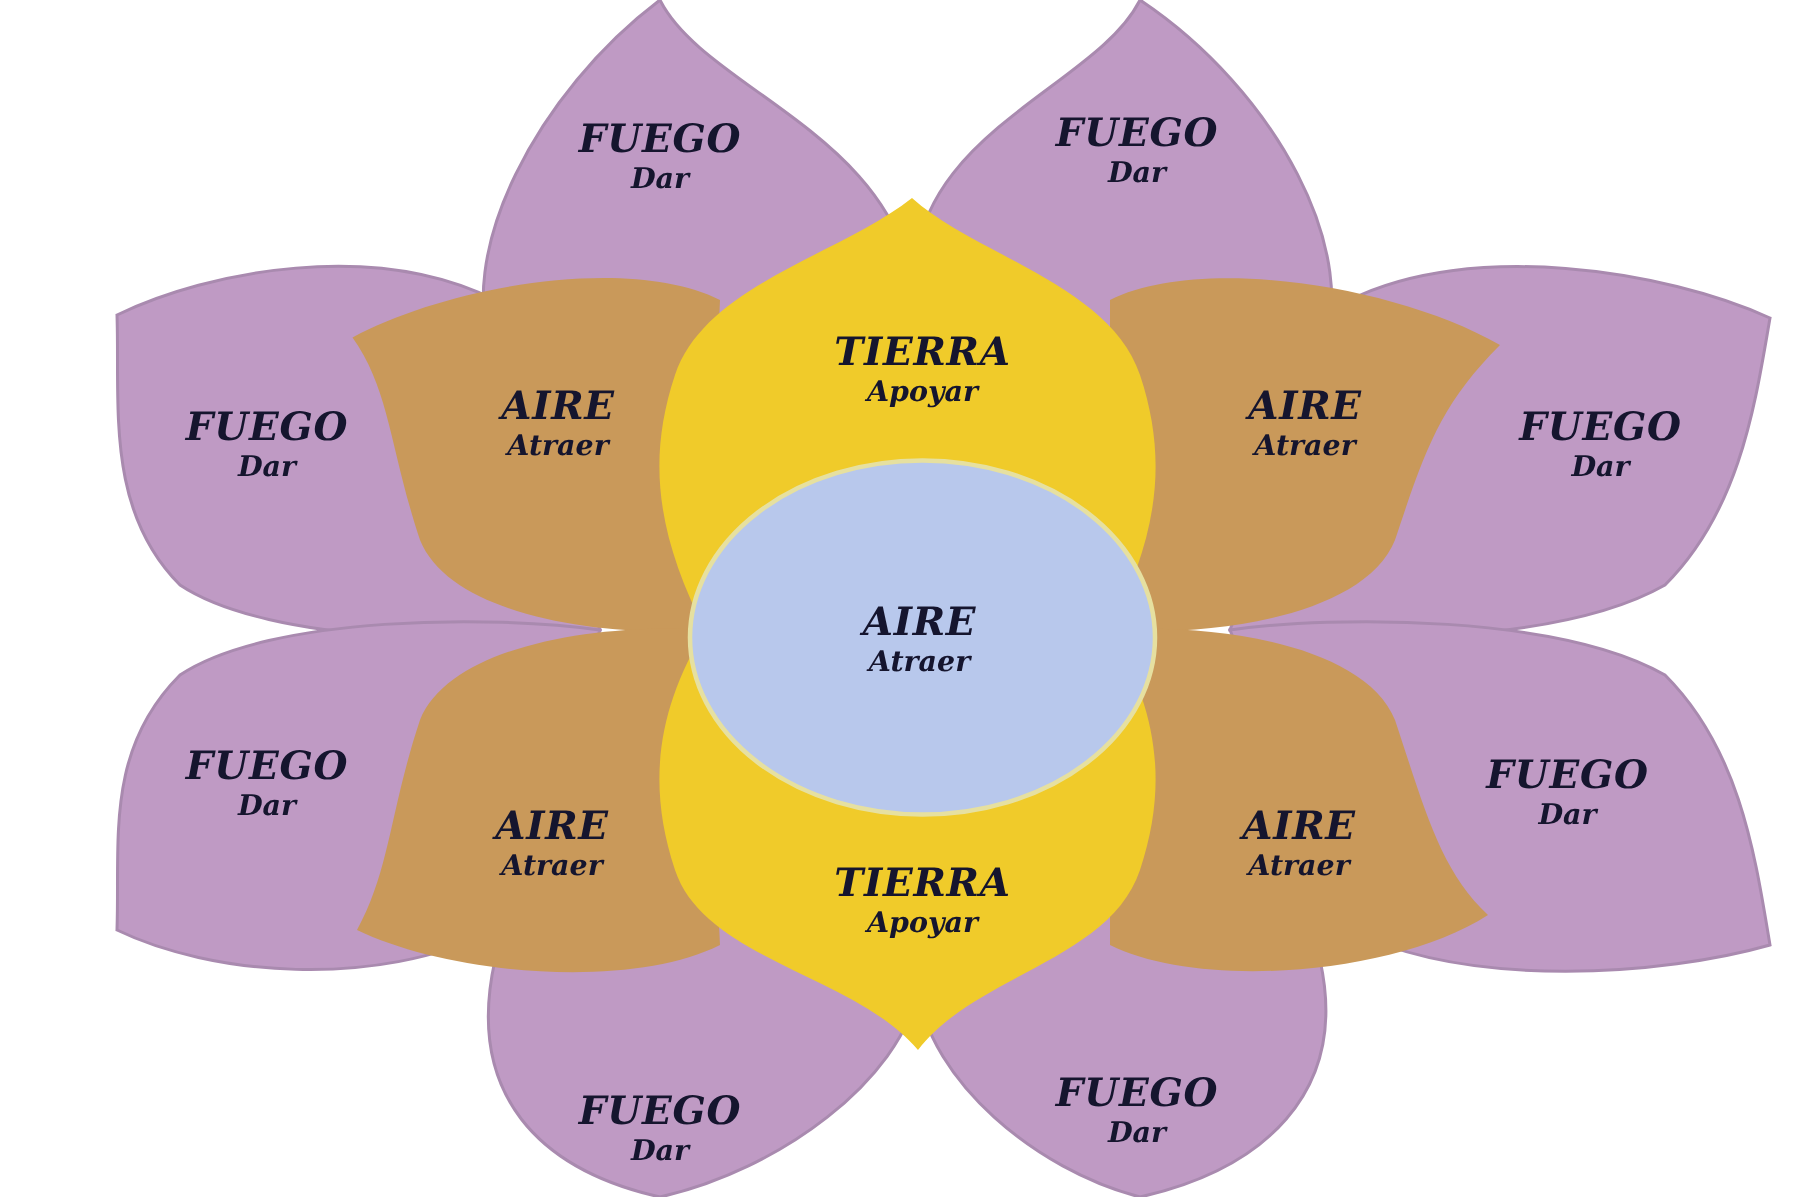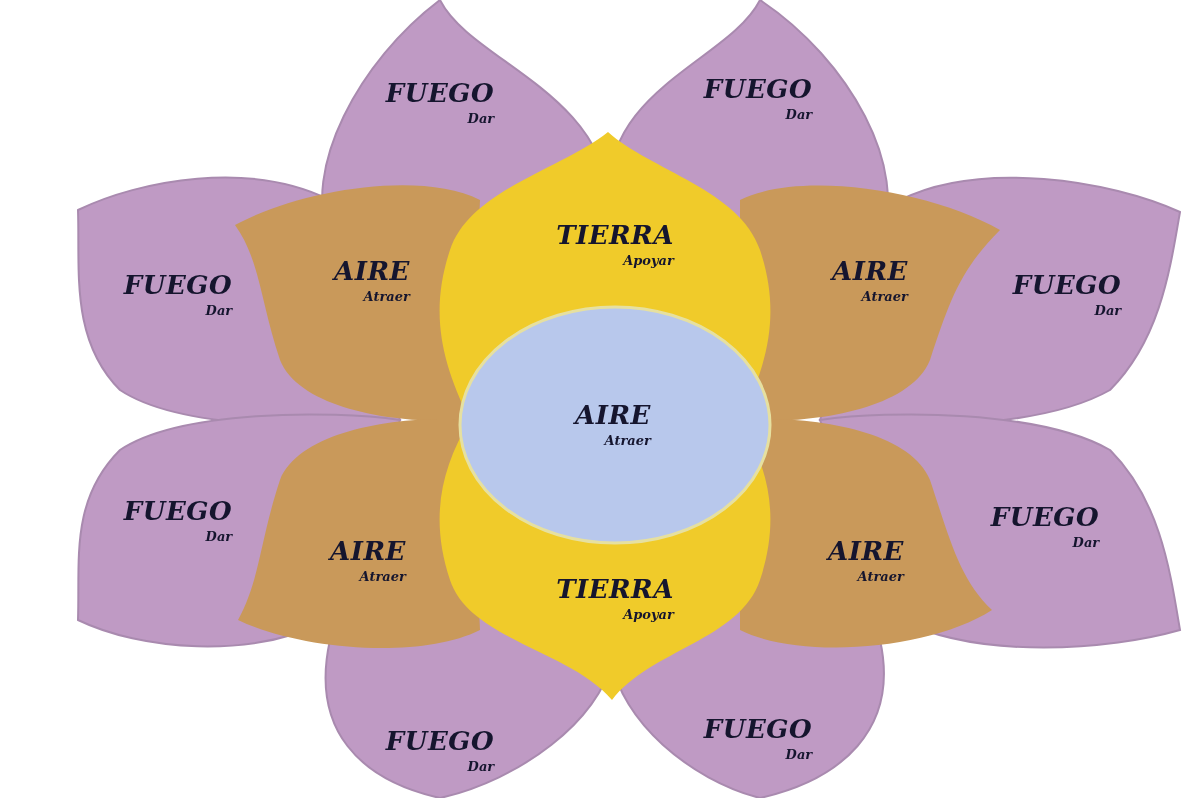--- a/index.html
+++ b/index.html
@@ -1,20 +1,20 @@
 <!DOCTYPE html>
 <html><head>
 <meta charset="utf-8">
 <style>
   html,body{margin:0;padding:0;background:#ffffff;}
   body{width:1200px;height:798px;overflow:hidden;position:relative;font-family:"DejaVu Serif","Liberation Serif",serif;}
   svg{position:absolute;left:0;top:0;}
-  .lbl{position:absolute;text-align:right;transform:translate(-50%,-50%);color:#15152e;white-space:nowrap;}
+  .lbl{position:absolute;text-align:center;transform:translate(-50%,-50%);color:#15152e;white-space:nowrap;}
   .lbl .t{display:block;font-weight:bold;font-style:italic;font-size:26px;letter-spacing:0.5px;line-height:30px;}
-  .lbl .s{display:block;font-weight:bold;font-style:italic;font-size:13px;line-height:22px;}
+  .lbl .s{display:block;font-weight:bold;font-style:italic;font-size:19px;line-height:22px;}
 </style>
 </head>
 <body>
 
 <svg width="1200" height="798" viewBox="0 0 1200 798">
   <g fill="#bf9ac4" stroke="#a98aaf" stroke-width="2">
 
     <path d="M440,0 C470,60 600,90 610,200 L600,280 C560,300 380,300 330,240 C300,170 360,60 440,0 Z"></path>
 
     <path d="M760,0 C730,60 600,90 610,200 L620,280 C660,300 840,300 880,240 C910,170 850,60 760,0 Z"></path>

